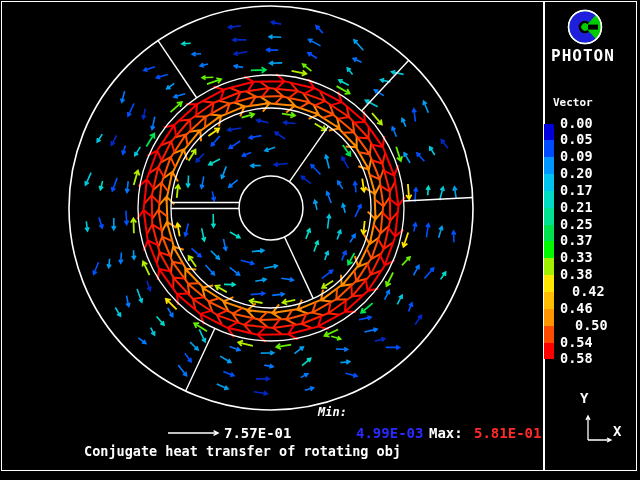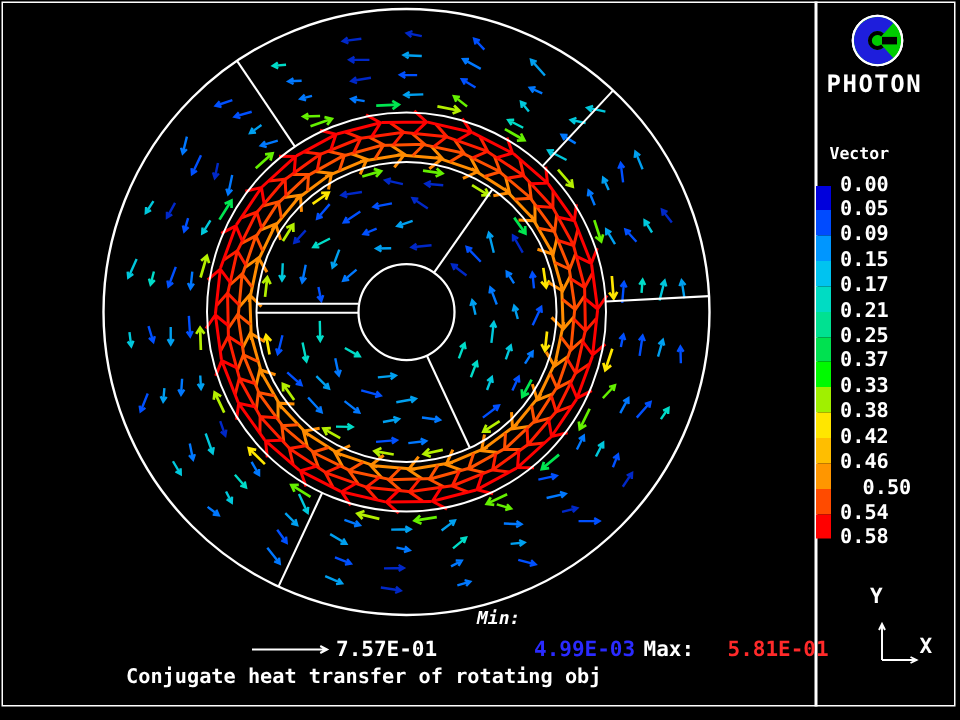--- a/index.html
+++ b/index.html
@@ -11,21 +11,21 @@
   .sep{position:absolute;left:543px;top:1px;width:1.5px;height:470px;background:#fff;z-index:6;}
   .t{position:absolute;color:#fff;font-weight:bold;white-space:pre;z-index:7;line-height:1.1;}
   .lg{font-size:13.5px;}
   .sw{position:absolute;left:544px;width:10px;z-index:7;}
   .photon-label{left:551px;top:47px;font-size:16px;letter-spacing:1px;}
   .legend-title{left:553px;top:97px;font-size:11px;}
   .ref-value{left:224px;top:426px;font-size:14px;}
   .min-label{left:318px;top:406px;font-size:12px;font-style:italic;}
   .min-value{left:356px;top:426px;font-size:14px;}
   .max-label{left:429px;top:426px;font-size:14px;}
-  .max-value{left:485px;top:426px;font-size:14px;}
+  .max-value{left:474px;top:426px;font-size:14px;}
   .caption{left:84px;top:444px;font-size:13.5px;}
   .y-label{left:580px;top:391px;font-size:14px;}
   .x-label{left:613px;top:424px;font-size:14px;}
 </style>
 </head>
 <body>
 
 <div class="app">
   <svg id="plot" width="640" height="480">
       <g>
@@ -373,28 +373,28 @@
   <div class="t min-label">Min:</div>
   <div class="t min-value" style="color: rgb(42, 42, 255);">4.99E-03</div>
   <div class="t max-label">Max:</div>
   <div class="t max-value" style="color: rgb(255, 42, 42);">5.81E-01</div>
   <div class="t caption">Conjugate heat transfer of rotating obj</div>
   <div class="t y-label">Y</div>
   <div class="t x-label">X</div>
 <div class="t lg" style="left: 560px; top: 115.5px;">0.00</div>
     <div class="t lg" style="left: 560px; top: 132.35px;">0.05</div>
     <div class="t lg" style="left: 560px; top: 149.2px;">0.09</div>
-    <div class="t lg" style="left: 560px; top: 166.05px;">0.15</div>
+    <div class="t lg" style="left: 560px; top: 166.05px;">0.20</div>
     <div class="t lg" style="left: 560px; top: 182.9px;">0.17</div>
     <div class="t lg" style="left: 560px; top: 199.75px;">0.21</div>
     <div class="t lg" style="left: 560px; top: 216.6px;">0.25</div>
     <div class="t lg" style="left: 560px; top: 233.45px;">0.37</div>
     <div class="t lg" style="left: 560px; top: 250.3px;">0.33</div>
     <div class="t lg" style="left: 560px; top: 267.15px;">0.38</div>
-    <div class="t lg" style="left: 560px; top: 284px;">0.42</div>
+    <div class="t lg" style="left: 572px; top: 284px;">0.42</div>
     <div class="t lg" style="left: 560px; top: 300.85px;">0.46</div>
     <div class="t lg" style="left: 560px; top: 317.7px; margin-left: 15px;">0.50</div>
     <div class="t lg" style="left: 560px; top: 334.55px;">0.54</div>
     <div class="t lg" style="left: 560px; top: 351.4px;">0.58</div>
     <div class="sw" style="top: 123.5px; height: 16.85px; background: rgb(0, 0, 220);"></div>
     <div class="sw" style="top: 140.35px; height: 16.85px; background: rgb(0, 75, 255);"></div>
     <div class="sw" style="top: 157.2px; height: 16.85px; background: rgb(0, 150, 255);"></div>
     <div class="sw" style="top: 174.05px; height: 16.85px; background: rgb(0, 195, 240);"></div>
     <div class="sw" style="top: 190.9px; height: 16.85px; background: rgb(0, 220, 195);"></div>
     <div class="sw" style="top: 207.75px; height: 16.85px; background: rgb(0, 225, 145);"></div>

